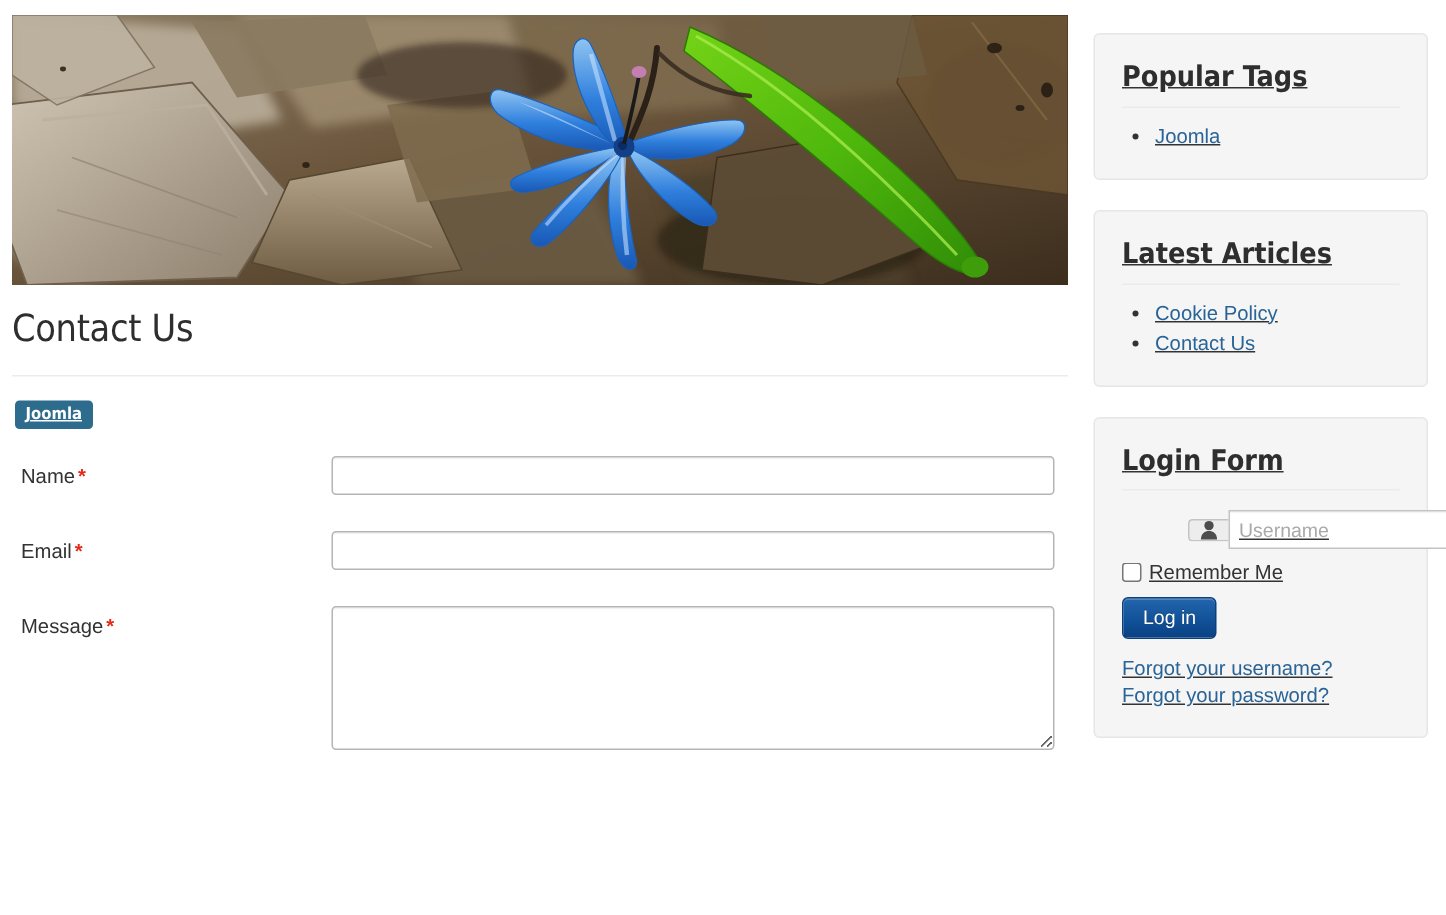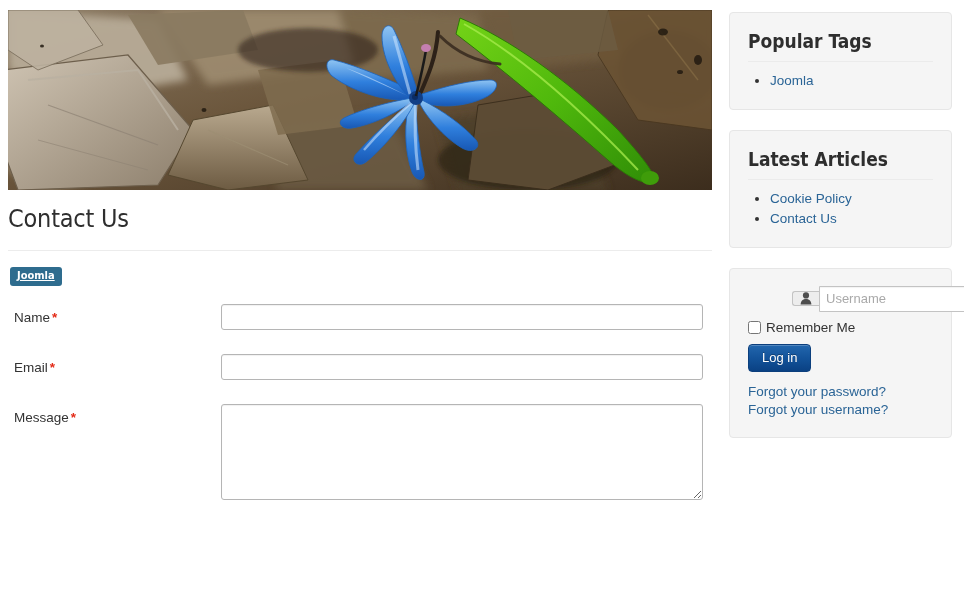--- a/index.html
+++ b/index.html
@@ -25,22 +25,23 @@
   }
   .content-col {
     position: absolute;
     left: 8px;
     top: 0;
     width: 704px;
   }
   .sidebar-col {
     position: absolute;
     left: 729px;
-    top: 12px;
+    top: 22px;
     width: 223px;
+    text-decoration: underline;
   }
 
   
   .hero {
     margin-top: 10px;
     width: 704px;
     height: 180px;
     overflow: hidden;
     position: relative;
     background: #5d4a36;
@@ -450,39 +451,40 @@
         <li>
           <a href="#">Cookie Policy</a>
         </li>
         <li>
           <a href="#">Contact Us</a>
         </li>
       </ul>
     </div>
 
     <div class="module login-mod">
+      <div class="module-title">Login Form</div>
 
       <div class="input-group">
         <span class="input-addon">
           <svg width="12" height="13" viewBox="0 0 12 13" xmlns="http://www.w3.org/2000/svg">
             <circle cx="6" cy="3.4" r="3.1" fill="#4d4d4d"></circle>
             <path d="M0.6 12.6 C0.8 8.6 3.2 7 6 7 C8.8 7 11.2 8.6 11.4 12.6 Z" fill="#4d4d4d"></path>
           </svg>
         </span>
         <input class="login-input" type="text" placeholder="Username" style="">
       </div>
 
 
       <label class="remember-row">
         <input type="checkbox" style="">
         <span>Remember Me</span>
       </label>
 
       <button type="button" class="btn-login">Log in</button>
 
       <div class="forgot-links">
+        <a href="#">Forgot your username?</a>
         <a href="#">Forgot your password?</a>
-        <a href="#">Forgot your username?</a>
       </div>
     </div>
 
   </div>
 </div>
 
 </body></html>

